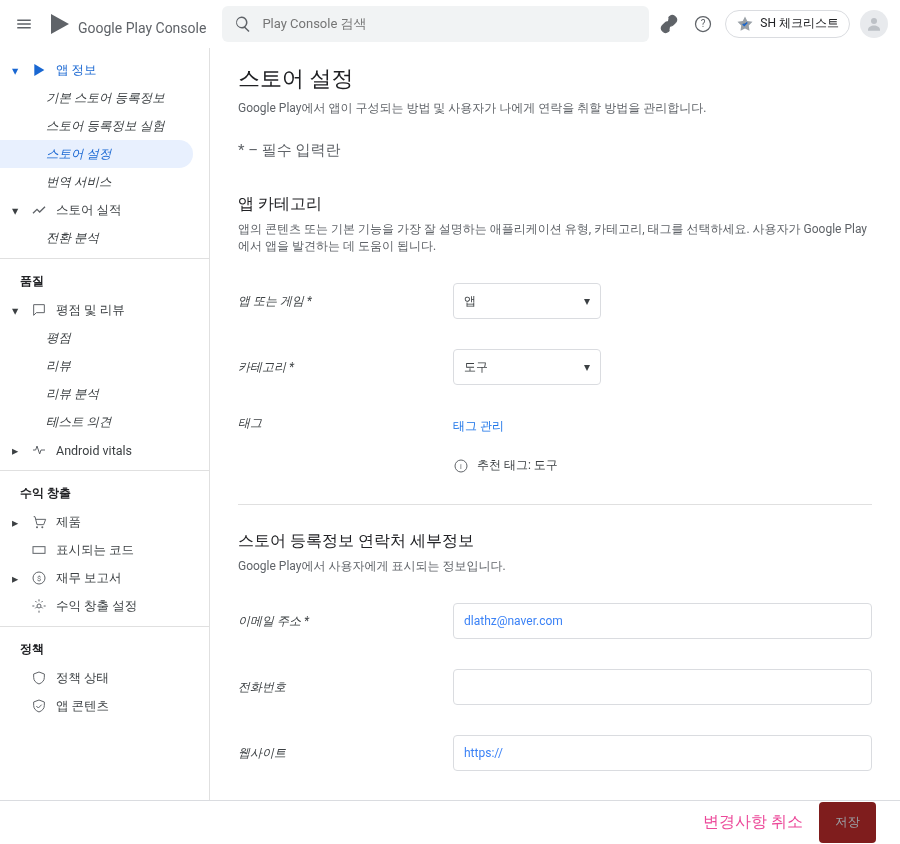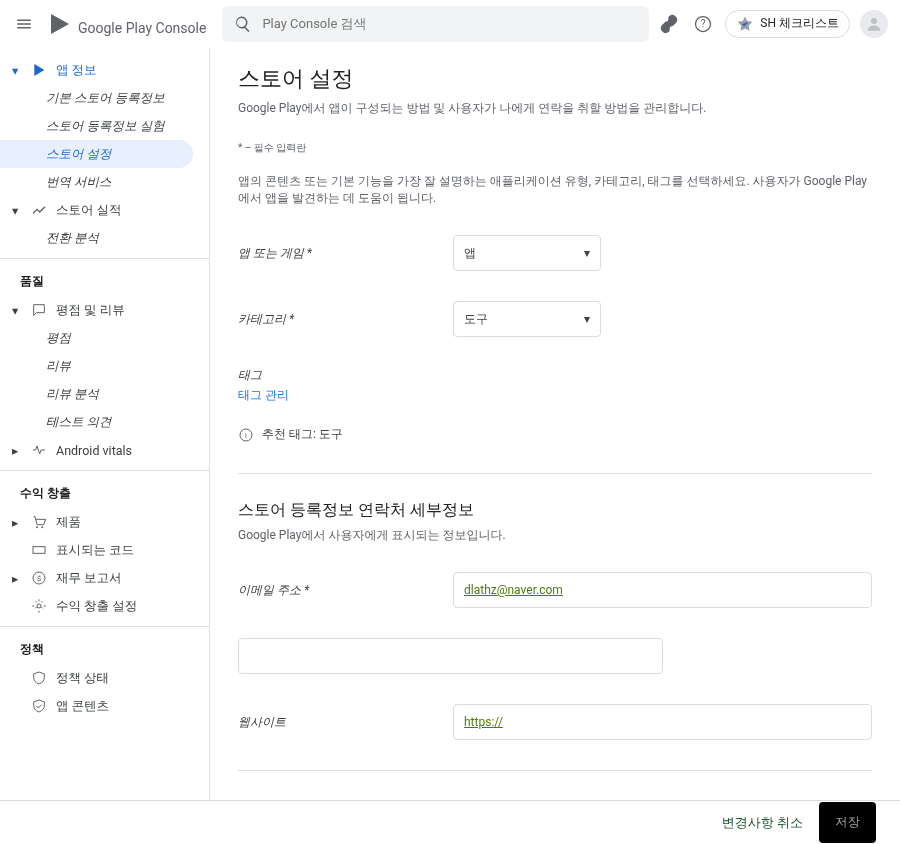--- a/index.html
+++ b/index.html
@@ -175,43 +175,42 @@
       font-weight: 400;
       color: #202124;
       margin-bottom: 6px;
     }
     .page-subtitle {
       font-size: 12px;
       color: #5f6368;
       margin-bottom: 24px;
     }
     .required-note {
-      font-size: 10px;
-      color: #5f6368;
-      margin-bottom: 18px;
+      font-size: 15px;
+      color: #5f6368;
+      margin-bottom: 34px;
     }
     .section-title {
       font-size: 16px;
       font-weight: 400;
       color: #202124;
       margin-bottom: 6px;
     }
     .section-desc {
       font-size: 12px;
       color: #5f6368;
       margin-bottom: 28px;
     }
     .form-row {
       display: flex;
       align-items: center;
       margin-bottom: 30px;
     }
     .form-row.tall {
       align-items: flex-start;
-      flex-direction: column;
     }
     .form-label {
       width: 215px;
       font-size: 12px;
       color: #3c4043;
       flex-shrink: 0;
       font-style: italic;
     }
     .form-control {
       flex: 1;
@@ -230,23 +229,22 @@
       cursor: pointer;
     }
     .input-box {
       width: 100%;
       max-width: 425px;
       height: 36px;
       border: 1px solid #dadce0;
       border-radius: 4px;
       padding: 0 10px;
       font-size: 12px;
-      color: #4d7c0f;
+      color: #3b82f6;
       outline: none;
-      text-decoration: underline;
     }
     .link {
       color: #1a73e8;
       font-size: 12px;
       cursor: pointer;
       text-align: right;
     }
     .tag-hint {
       display: flex;
       align-items: center;
@@ -269,28 +267,28 @@
       border-top: 1px solid #dadce0;
       display: flex;
       align-items: center;
       justify-content: flex-end;
       gap: 16px;
       padding: 0 24px;
       background: #fff;
       font-size: 12.5px;
     }
     .btn-text {
-      color: #14532d;
+      color: #ec4899;
       cursor: pointer;
       background: none;
       border: none;
-      font-size: 13px;
+      font-size: 16px;
     }
     .btn-save {
-      background: #000000;
+      background: #7f1d1d;
       color: #9aa0a6;
       border: none;
       padding: 12px 16px;
       border-radius: 4px;
       cursor: pointer;
       font-size: 12.5px;
       font-family: Liberation Mono, monospace;
     }
     .scroll-main {
       height: calc(844px - 48px - 44px);
@@ -479,20 +477,21 @@
           </span>
         <span>앱 콘텐츠</span>
       </div>
     </div>
 
     <div class="main scroll-main">
       <h1 class="page-title">스토어 설정</h1>
       <p class="page-subtitle">Google Play에서 앱이 구성되는 방법 및 사용자가 나에게 연락을 취할 방법을 관리합니다.</p>
       <p class="required-note">* – 필수 입력란</p>
 
+      <h2 class="section-title">앱 카테고리</h2>
       <p class="section-desc">앱의 콘텐츠 또는 기본 기능을 가장 잘 설명하는 애플리케이션 유형, 카테고리, 태그를 선택하세요. 사용자가 Google Play에서 앱을 발견하는 데 도움이 됩니다.</p>
 
       <div class="form-row">
         <div class="form-label">앱 또는 게임  *</div>
         <div class="form-control">
           <div class="select-box">
             <span>앱</span>
             <span>▾</span>
           </div>
         </div>
@@ -528,20 +527,21 @@
       <p class="section-desc">Google Play에서 사용자에게 표시되는 정보입니다.</p>
 
       <div class="form-row">
         <div class="form-label">이메일 주소  *</div>
         <div class="form-control">
           <input class="input-box" type="text" value="dlathz@naver.com" style="">
         </div>
       </div>
 
       <div class="form-row">
+        <div class="form-label">전화번호</div>
         <div class="form-control">
           <input class="input-box" type="text" style="">
         </div>
       </div>
 
       <div class="form-row">
         <div class="form-label">웹사이트</div>
         <div class="form-control">
           <input class="input-box" type="text" value="https://" style="">
         </div>

